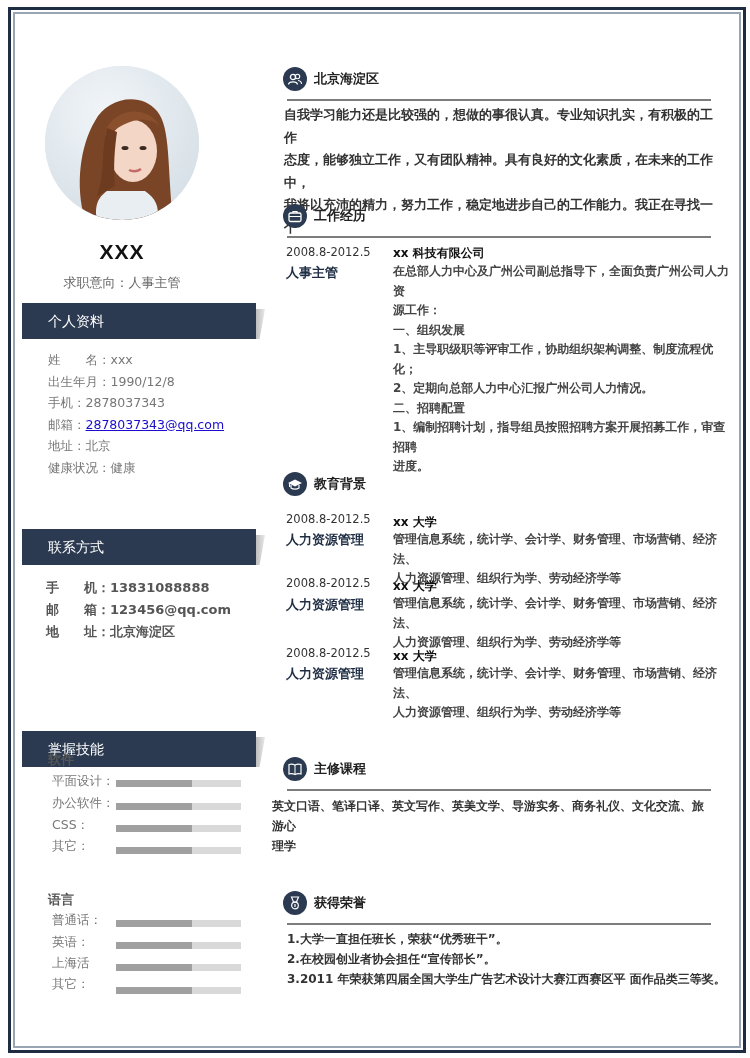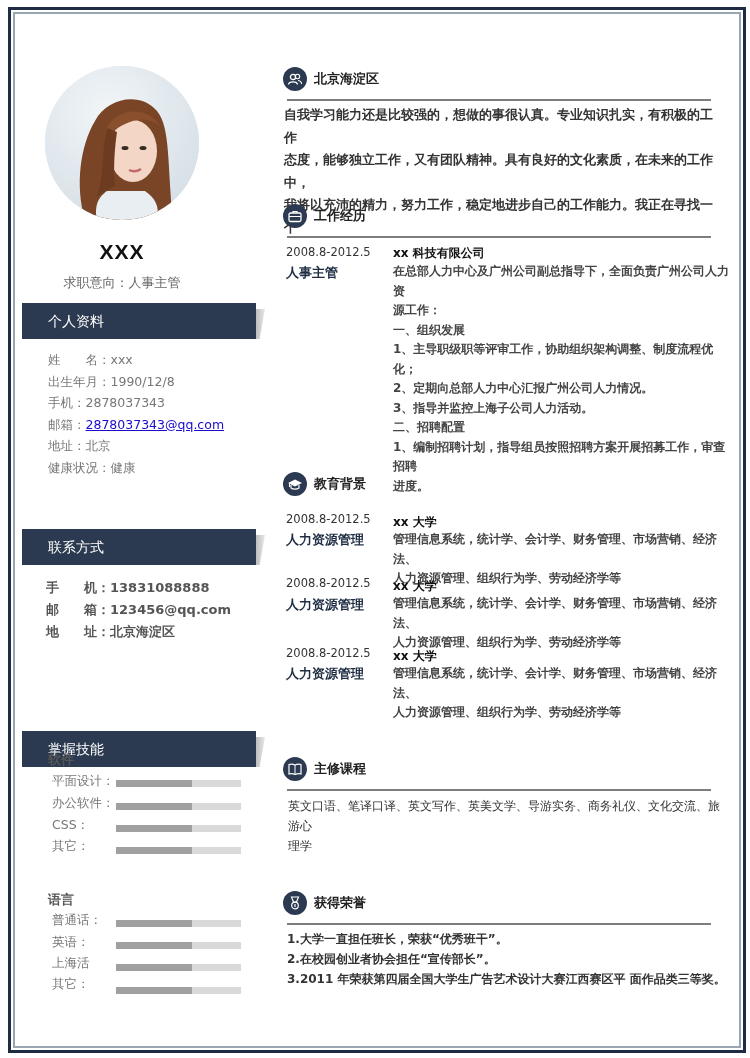--- a/index.html
+++ b/index.html
@@ -62,21 +62,21 @@
   .sec-head .rule { position: absolute; left: 4px; right: 0; top: 32px; height: 2px; background: #7d7d7d; }
 
   .para { position: absolute; left: 284px; width: 436px; font-size: 13px; line-height: 22.5px; color: #333; font-weight: bold; }
 
   .date { position: absolute; left: 286px; font-size: 11.5px; color: #333; }
   .role { position: absolute; left: 286px; font-size: 13px; font-weight: bold; color: #1e2d43; }
   .org { position: absolute; left: 393px; font-size: 12px; font-weight: bold; color: #111; }
   .desc { position: absolute; left: 393px; width: 340px; font-size: 12px; line-height: 19.5px; color: #444; font-weight: bold; }
   .desc div { white-space: normal; }
 
-  .courses { position: absolute; left: 288px; width: 432px; font-size: 12px; line-height: 20px; font-weight: normal; color: #333; }
+  .courses { position: absolute; left: 272px; width: 432px; font-size: 12px; line-height: 20px; font-weight: bold; color: #333; }
   .honors { position: absolute; left: 287px; width: 440px; font-size: 12px; line-height: 20px; font-weight: bold; color: #333; }
 </style>
 </head>
 <body>
 
 <div class="frame-outer">
   <div class="frame-inner"></div>
 </div>
 
 <div class="left">
@@ -214,21 +214,20 @@
 </div>
 <div class="date" style="top:245px">2008.8-2012.5</div>
 <div class="role" style="top:264px">人事主管</div>
 <div class="org" style="top:245px">xx 科技有限公司</div>
 <div class="desc" style="top:262px">
   <div>在总部人力中心及广州公司副总指导下，全面负责广州公司人力资</div>
   <div>源工作：</div>
   <div>一、组织发展</div>
   <div>1、主导职级职等评审工作，协助组织架构调整、制度流程优化；</div>
   <div>2、定期向总部人力中心汇报广州公司人力情况。</div>
-  <div>3、指导并监控上海子公司人力活动。</div>
   <div>二、招聘配置</div>
   <div>1、编制招聘计划，指导组员按照招聘方案开展招募工作，审查招聘</div>
   <div>进度。</div>
 </div>
 
 <div class="sec-head" style="top:472px">
   <div class="ico">
     <svg viewBox="0 0 16 16">
         <path d="M1 7 L8 3.5 L15 7 L8 10.5 Z" fill="#fff"></path>
         <path d="M4 9 V12 C6 13.5 10 13.5 12 12 V9" fill="none" stroke="#fff" stroke-width="1.2"></path>

